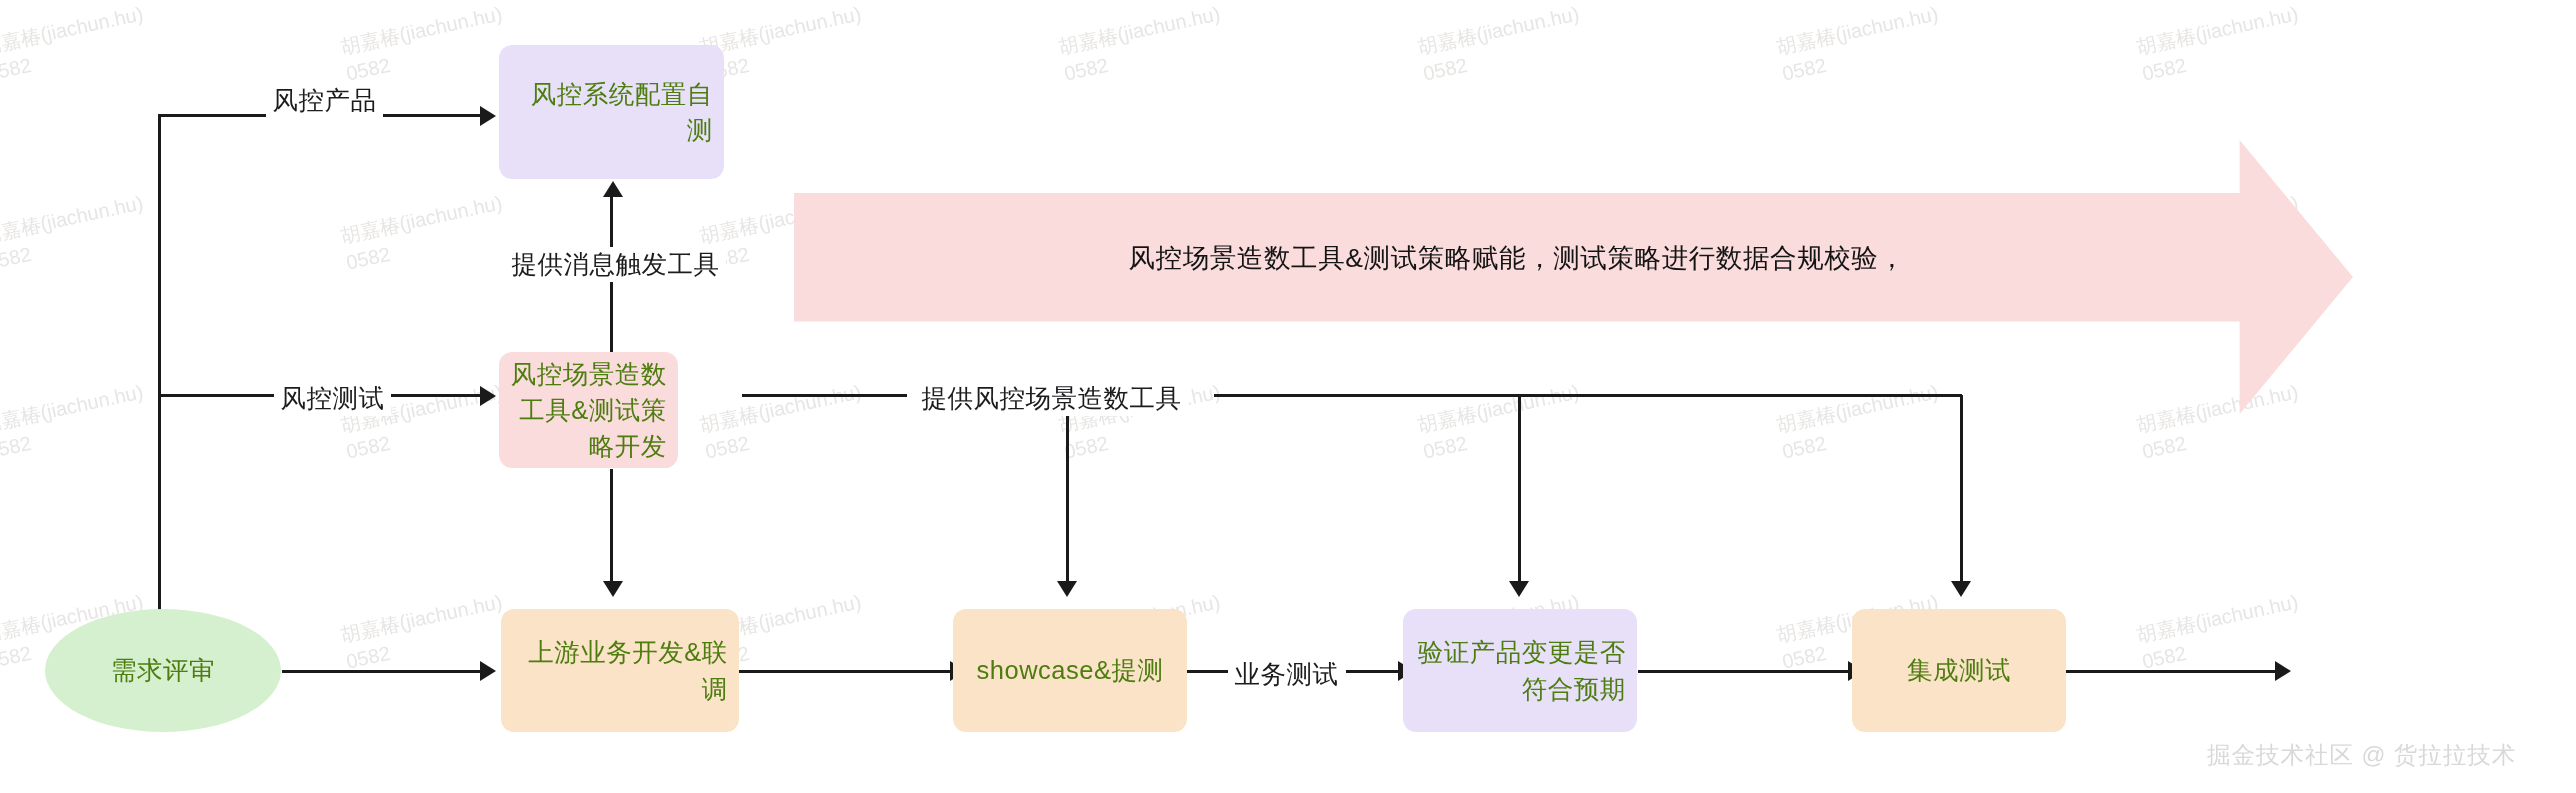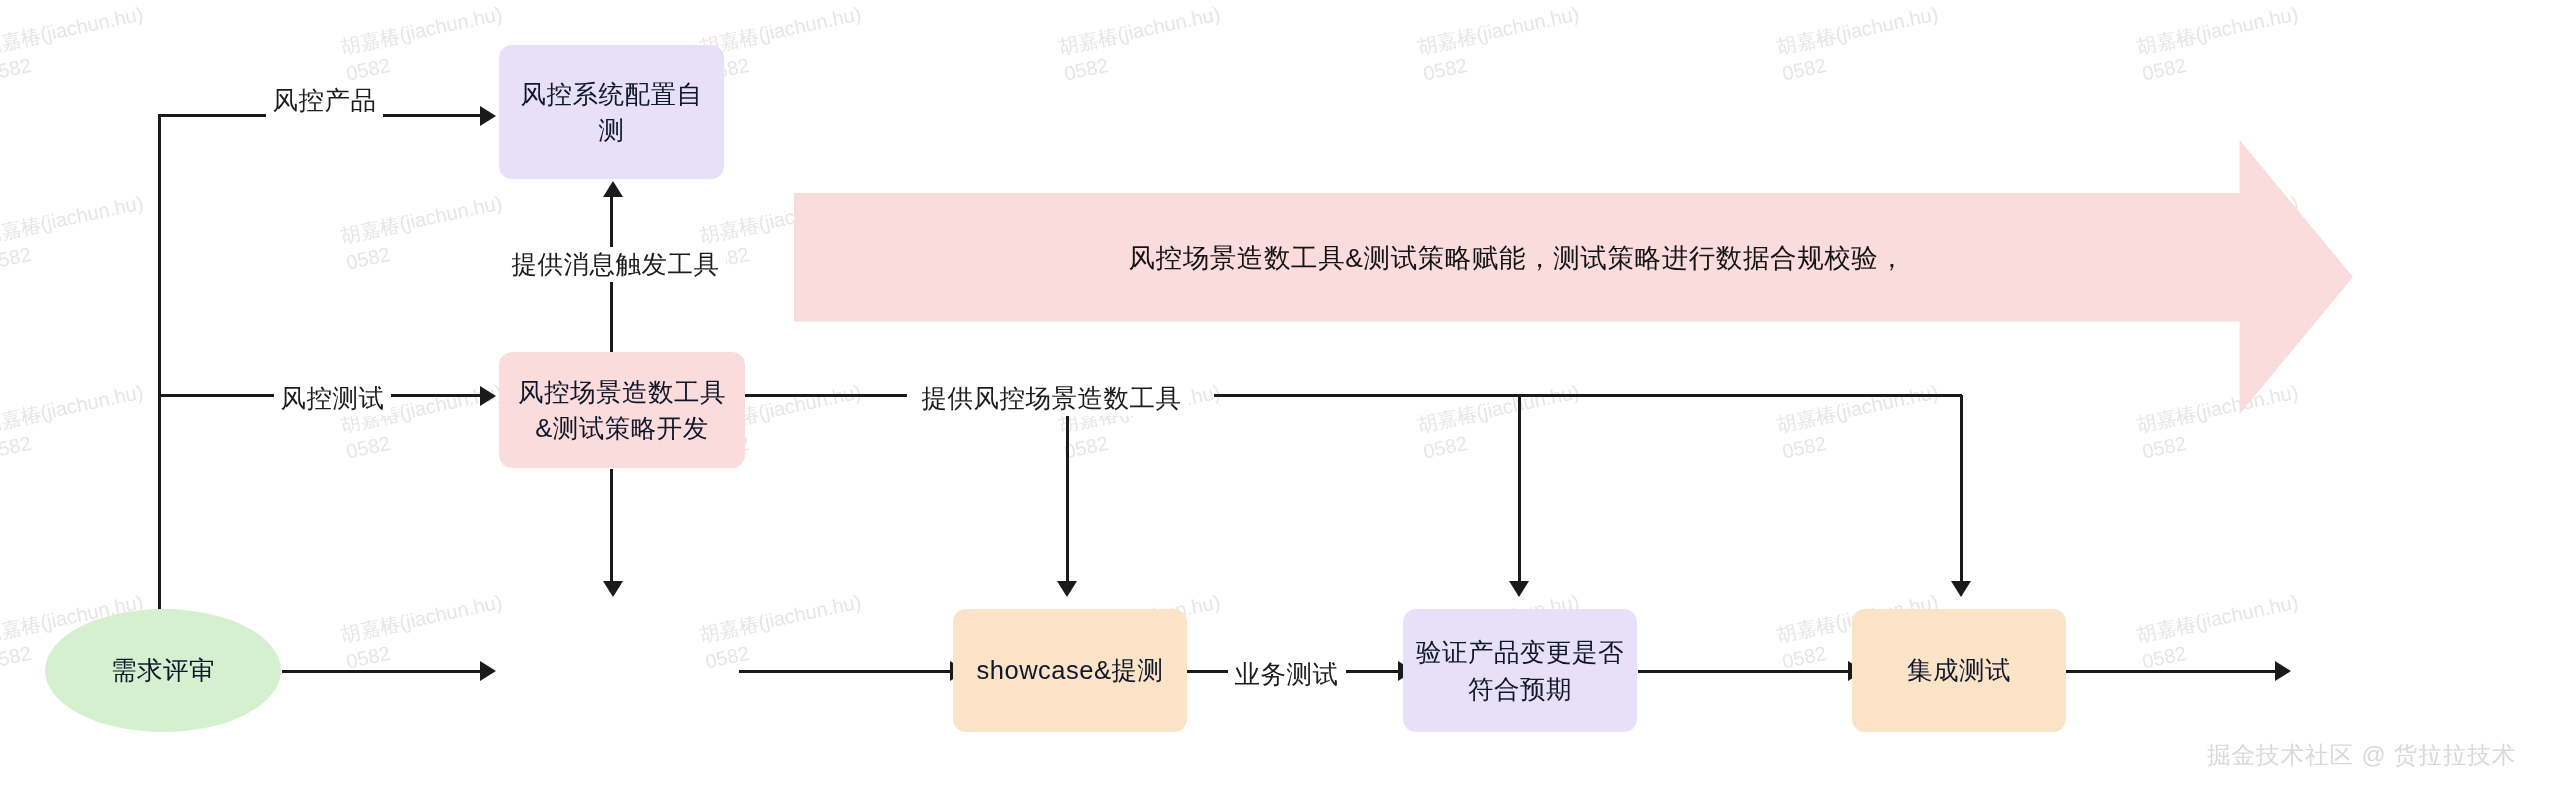--- a/index.html
+++ b/index.html
@@ -28,22 +28,22 @@
     user-select: none;
     font-family: "Liberation Sans", "DejaVu Sans", sans-serif;
   }
 
   
   .node {
     position: absolute;
     display: flex;
     align-items: center;
     justify-content: center;
-    text-align: center;
-    color: #0f172a;
+    text-align: right;
+    color: #4d7c0f;
     font-size: 25.5px;
     line-height: 1.42;
     letter-spacing: 0.5px;
     box-sizing: border-box;
     padding: 3.8px 11.3px;
     z-index: 4;
   }
   .node.box   { border-radius: 13.2px; }
   .node.pill  { border-radius: 50% / 50%; }
 
@@ -237,28 +237,31 @@
   <div class="hline" style="left:1638px; top:670px; width:215px;"></div>
   <div class="arrowR" style="left:1848px; top:661px;"></div>
 
   <div class="hline" style="left:2065px; top:670px; width:215px;"></div>
   <div class="arrowR" style="left:2275px; top:661px;"></div>
 
   <div class="node box" style="left:499px; top:45px; width:225px; height:134px; background:#e7e0f8;">
     <span>风控系统配置自测</span>
   </div>
 
-  <div class="node box" style="left:499px; top:352px; width:246px; height:116px; background:#fbdcdc;">
+  <div class="node box" style="left:499px; top:352px; width:179px; height:116px; background:#fbdcdc;">
     <span>风控场景造数工具&amp;测试策略开发</span>
   </div>
 
   <div class="node pill" style="left:45px; top:609px; width:236px; height:123px; background:#d5f0ce;">
     <span>需求评审</span>
   </div>
 
+  <div class="node box" style="left:501px; top:609px; width:238px; height:123px; background:#fae3c6;">
+    <span>上游业务开发&amp;联调</span>
+  </div>
 
   <div class="node box" style="left:953px; top:609px; width:234px; height:123px; background:#fae3c6;">
     <span>showcase&amp;提测</span>
   </div>
 
   <div class="node box" style="left:1852px; top:609px; width:214px; height:123px; background:#fae3c6;">
     <span>集成测试</span>
   </div>
 
   <div class="node box" style="left:1403px; top:609px; width:234px; height:123px; background:#e7e0f8;">

